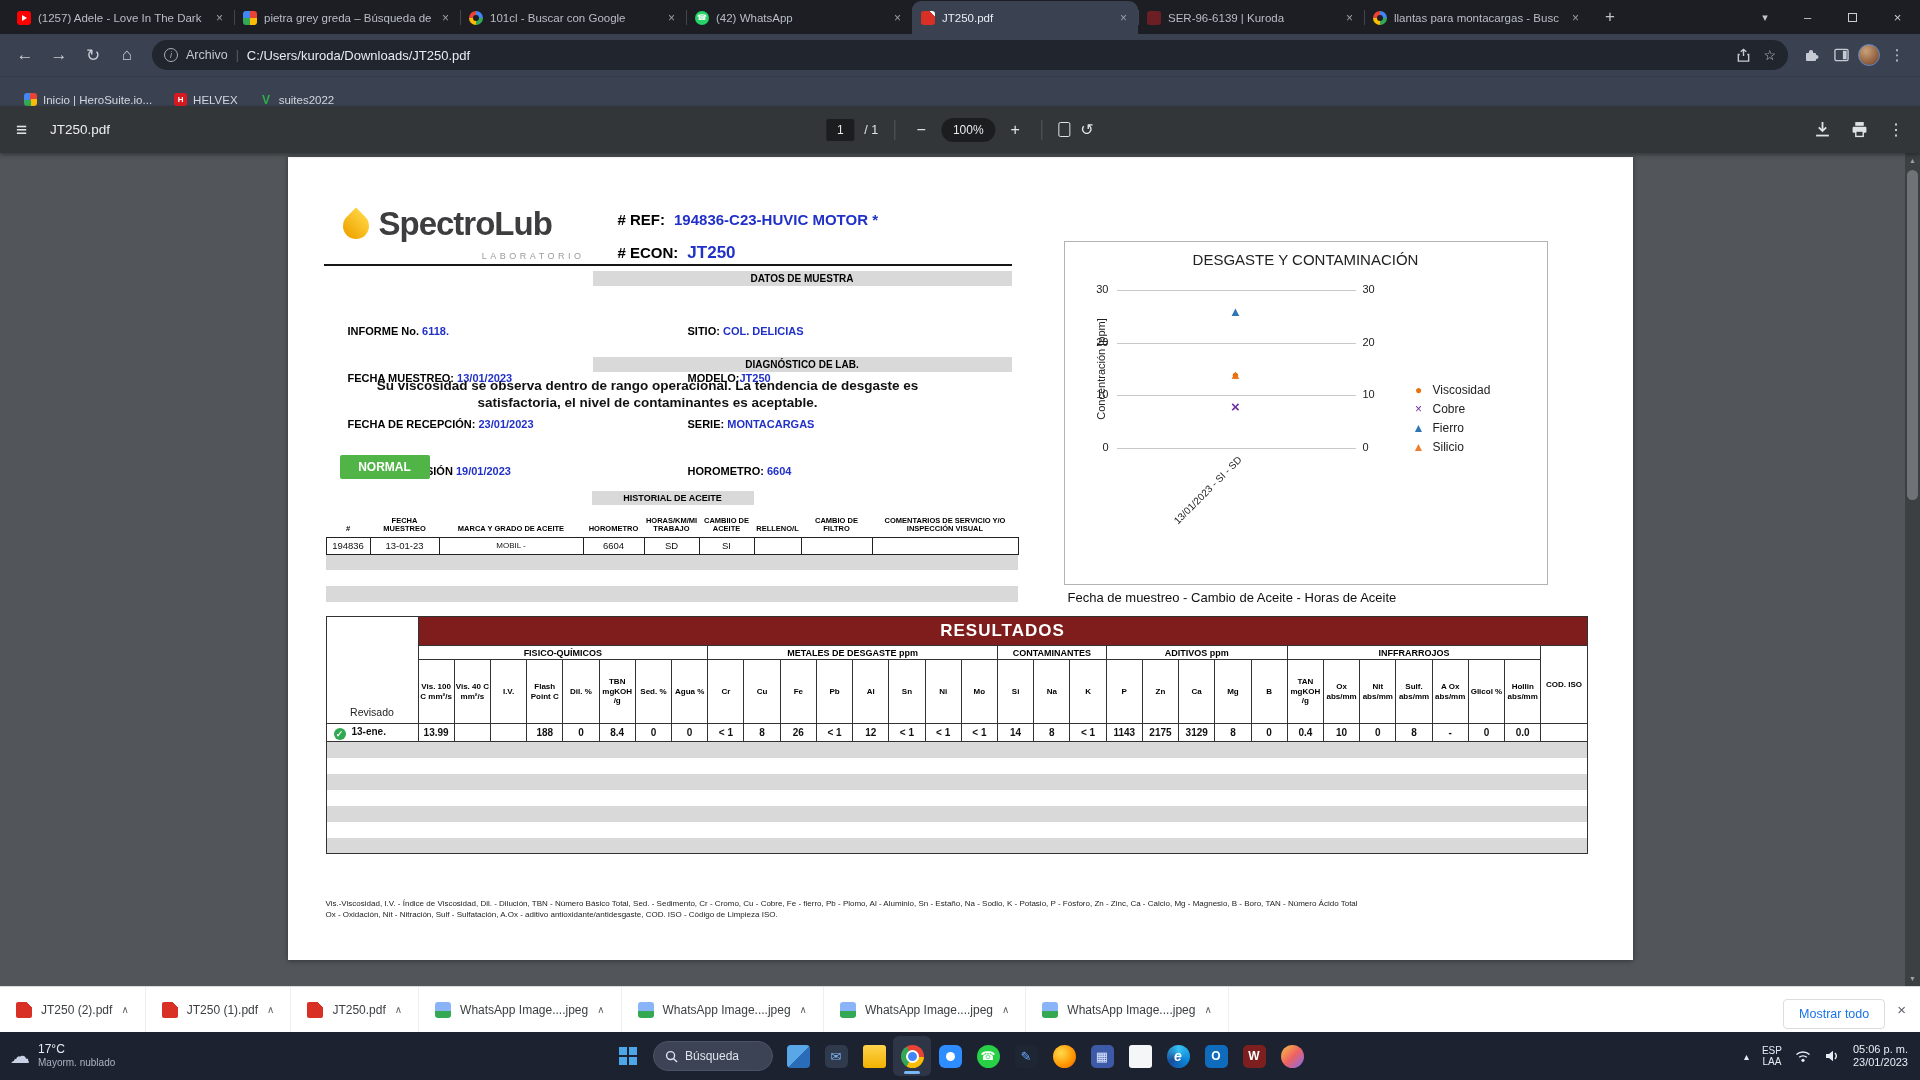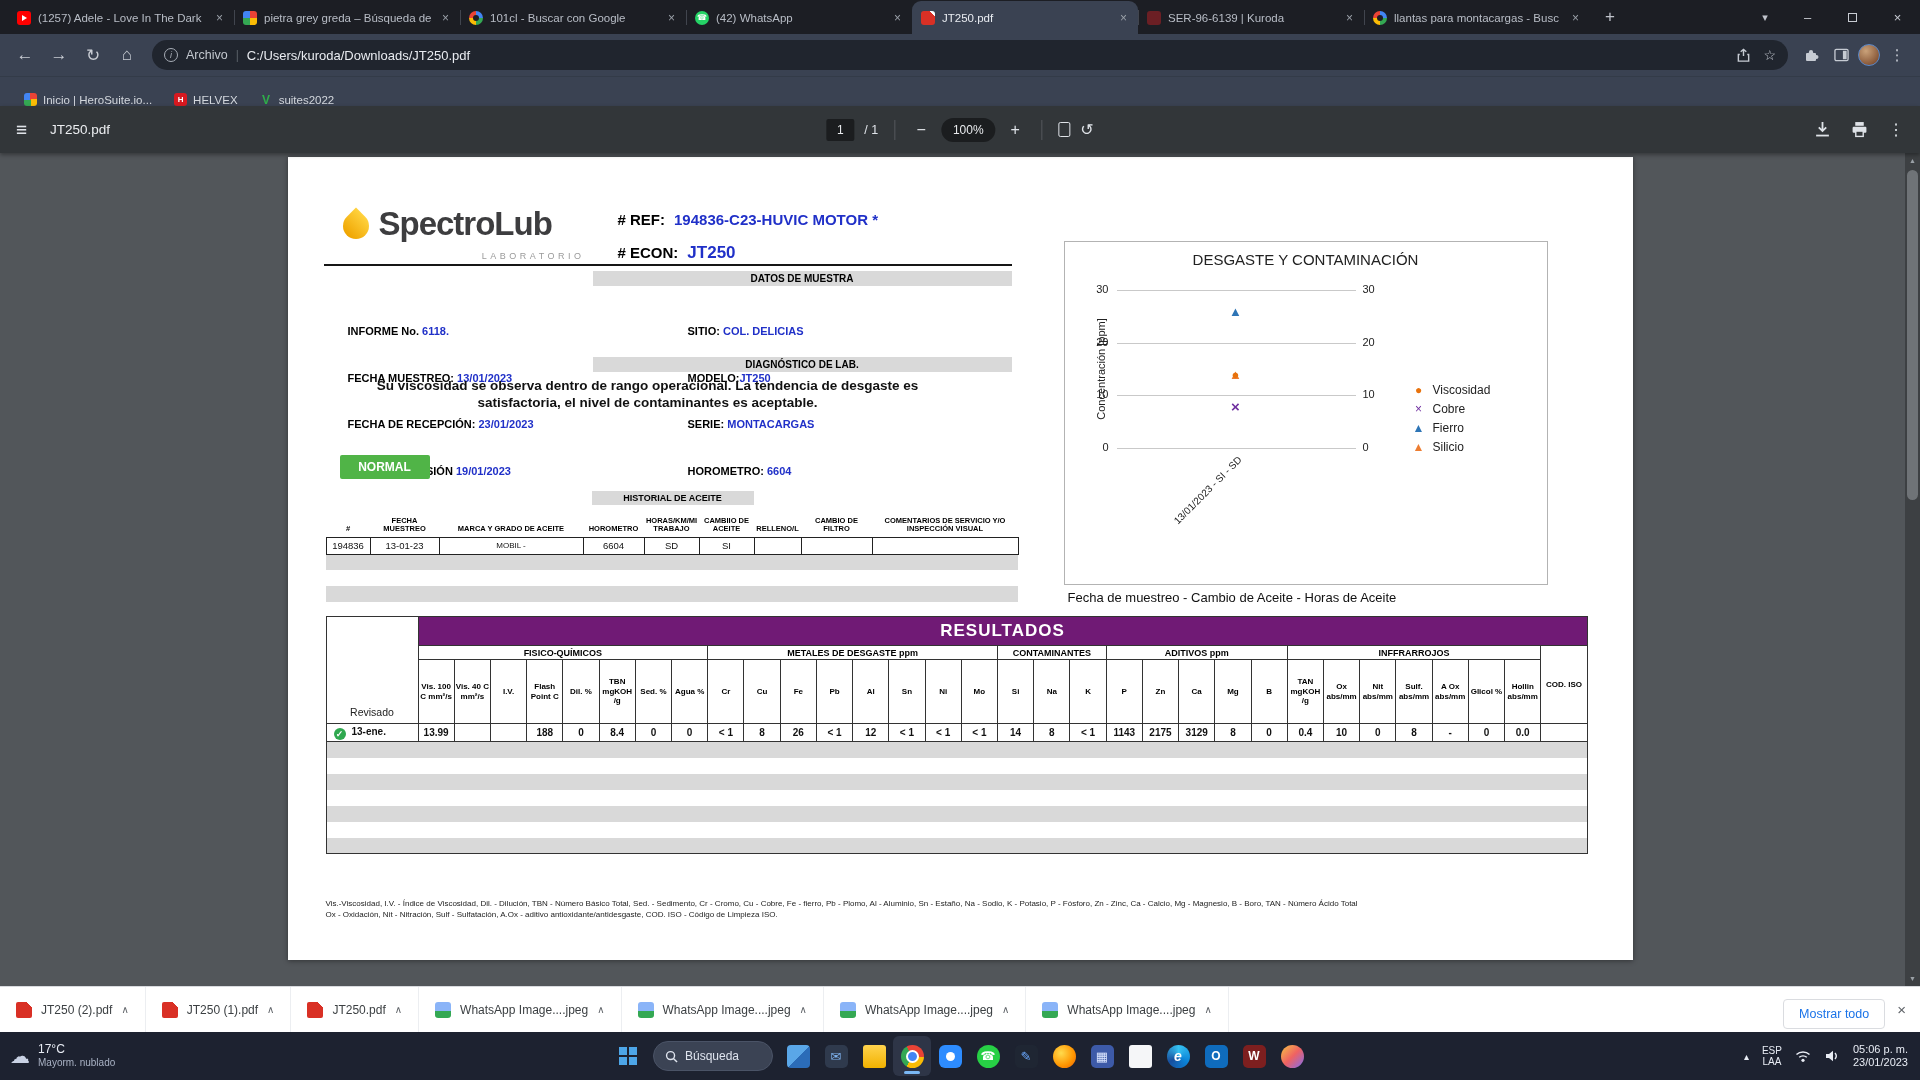--- a/index.html
+++ b/index.html
@@ -106,21 +106,21 @@
   .ytick.l { left:16px; text-align:right; }
   .ytick.r { left:298px; text-align:left; }
   .xlabel { position:absolute; left:21px; top:212px; width:150px; text-align:right; font-size:10px; color:#222; transform:rotate(-45deg); transform-origin:100% 0; white-space:nowrap; }
   .legend { position:absolute; left:344px; top:138px; }
   .lg-row { display:flex; align-items:center; height:19px; font-size:12px; color:#222; }
   .lg-m { width:20px; text-align:center; font-size:12px; margin-right:4px; }
   .chart-caption { position:absolute; left:780px; top:433px; font-size:13px; color:#111; }
 
   .results-table { position:absolute; left:38px; top:459px; width:1262px; border-collapse:collapse; table-layout:fixed; background:#fff; }
   .results-table td { overflow:hidden; }
-  .res-title { background:#701a75; color:#fff; font-weight:bold; font-size:17px; letter-spacing:1px; text-align:center; height:29px; border:1px solid #333; }
+  .res-title { background:#7f1d1d; color:#fff; font-weight:bold; font-size:17px; letter-spacing:1px; text-align:center; height:29px; border:1px solid #333; }
   .rev-cell { border:1px solid #333; vertical-align:bottom; text-align:center; font-size:10.5px; color:#222; padding-bottom:5px; }
   .grp-cell { border:1px solid #333; font-size:9px; font-weight:bold; text-align:center; height:14px; }
   .iso-cell { border:1px solid #333; font-size:8px; font-weight:bold; text-align:center; line-height:9.5px; }
   .colh-cell { border:1px solid #333; font-size:8px; font-weight:bold; text-align:center; height:64px; line-height:9.5px; padding:1px; vertical-align:middle; word-wrap:break-word; }
   .res-datarow td { border:1px solid #333; height:18px; font-size:10px; font-weight:bold; text-align:center; color:#111; }
   .res-datarow .date-cell { text-align:left; padding-left:7px; white-space:nowrap;margin-top:20px; }
   .okcheck { display:inline-flex; width:12px; height:12px; border-radius:50%; background:#2fa84f; color:#fff; font-size:9px; align-items:center; justify-content:center; margin-right:6px; vertical-align:-2px; }
   .band { height:16px; border-left:1px solid #333; border-right:1px solid #333; }
   .band-gray { background:#d9d9d9; }
   .band-white { background:#fff; }

